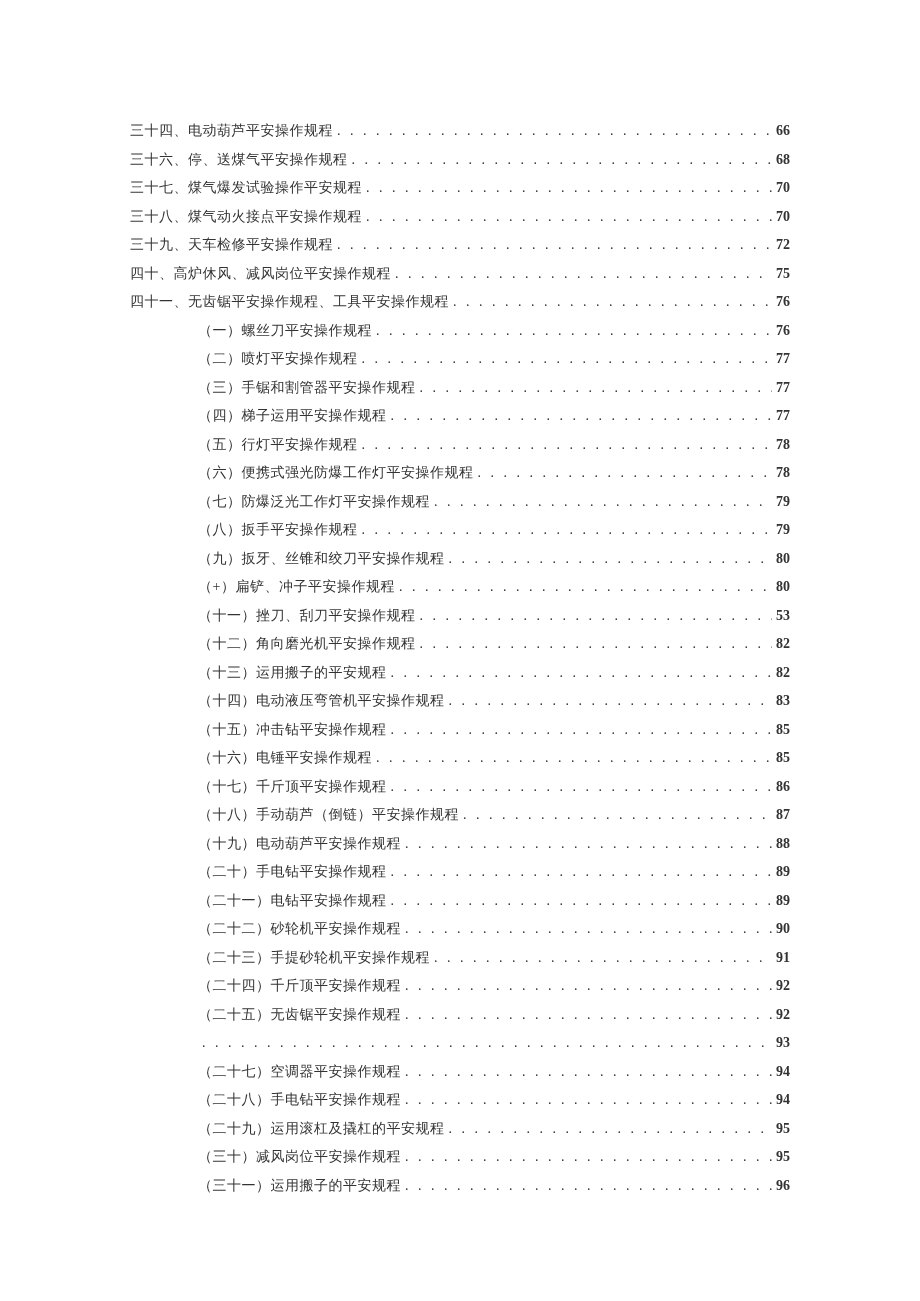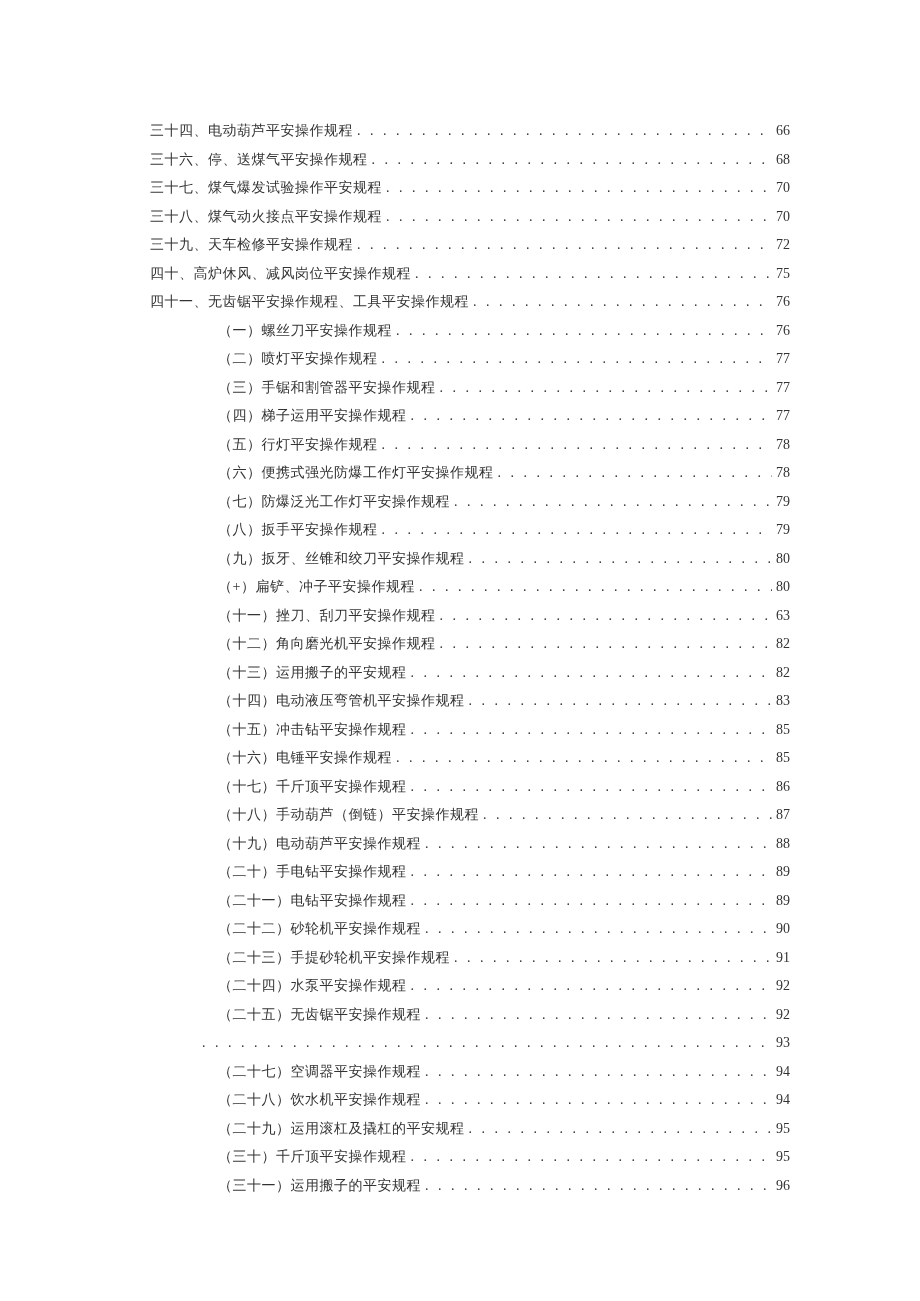--- a/index.html
+++ b/index.html
@@ -28,35 +28,35 @@
     }
     .toc-entry.level-0 {
       padding-left: 0;
     }
     .toc-entry.level-1 {
       padding-left: 68px;
     }
     .toc-title {
       flex-shrink: 0;
       letter-spacing: 0.5px;
-      margin-left: 20px;
     }
     .toc-dots {
       flex: 1;
       overflow: hidden;
       letter-spacing: 3px;
       color: #333333;
       padding: 0 4px;
     }
     .toc-dots::before {
       content: ". . . . . . . . . . . . . . . . . . . . . . . . . . . . . . . . . . . . . . . . . . . . . . . . . . . . . . . . . . . . . . . . . . . . . . . . . . . . . . . . . . . . . . . . . . . . . . . . . . . . . . . . . . . . . . . . . . .";
     }
     .toc-page {
       flex-shrink: 0;
       padding-left: 4px;
+      font-weight: bold;
     }
   </style>
 </head>
 <body>
 
 <div class="toc-container" id="toc-root">
     <div class="toc-entry level-0">
       <span class="toc-title">三十四、电动葫芦平安操作规程</span>
       <span class="toc-dots"></span>
       <span class="toc-page">66</span>
@@ -137,21 +137,21 @@
       <span class="toc-page">80</span>
     </div>
     <div class="toc-entry level-1">
       <span class="toc-title">（+）扁铲、冲子平安操作规程</span>
       <span class="toc-dots"></span>
       <span class="toc-page">80</span>
     </div>
     <div class="toc-entry level-1">
       <span class="toc-title">（十一）挫刀、刮刀平安操作规程</span>
       <span class="toc-dots"></span>
-      <span class="toc-page">63</span>
+      <span class="toc-page">53</span>
     </div>
     <div class="toc-entry level-1">
       <span class="toc-title">（十二）角向磨光机平安操作规程</span>
       <span class="toc-dots"></span>
       <span class="toc-page">82</span>
     </div>
     <div class="toc-entry level-1">
       <span class="toc-title">（十三）运用搬子的平安规程</span>
       <span class="toc-dots"></span>
       <span class="toc-page">82</span>
@@ -200,50 +200,50 @@
       <span class="toc-title">（二十二）砂轮机平安操作规程</span>
       <span class="toc-dots"></span>
       <span class="toc-page">90</span>
     </div>
     <div class="toc-entry level-1">
       <span class="toc-title">（二十三）手提砂轮机平安操作规程</span>
       <span class="toc-dots"></span>
       <span class="toc-page">91</span>
     </div>
     <div class="toc-entry level-1">
-      <span class="toc-title">（二十四）水泵平安操作规程</span>
+      <span class="toc-title">（二十四）千斤顶平安操作规程</span>
       <span class="toc-dots"></span>
       <span class="toc-page">92</span>
     </div>
     <div class="toc-entry level-1">
       <span class="toc-title">（二十五）无齿锯平安操作规程</span>
       <span class="toc-dots"></span>
       <span class="toc-page">92</span>
     </div>
     <div class="toc-entry level-1">
       <span class="toc-dots"></span>
       <span class="toc-page">93</span>
     </div>
     <div class="toc-entry level-1">
       <span class="toc-title">（二十七）空调器平安操作规程</span>
       <span class="toc-dots"></span>
       <span class="toc-page">94</span>
     </div>
     <div class="toc-entry level-1">
-      <span class="toc-title">（二十八）饮水机平安操作规程</span>
+      <span class="toc-title">（二十八）手电钻平安操作规程</span>
       <span class="toc-dots"></span>
       <span class="toc-page">94</span>
     </div>
     <div class="toc-entry level-1">
       <span class="toc-title">（二十九）运用滚杠及撬杠的平安规程</span>
       <span class="toc-dots"></span>
       <span class="toc-page">95</span>
     </div>
     <div class="toc-entry level-1">
-      <span class="toc-title">（三十）千斤顶平安操作规程</span>
+      <span class="toc-title">（三十）减风岗位平安操作规程</span>
       <span class="toc-dots"></span>
       <span class="toc-page">95</span>
     </div>
     <div class="toc-entry level-1">
       <span class="toc-title">（三十一）运用搬子的平安规程</span>
       <span class="toc-dots"></span>
       <span class="toc-page">96</span>
     </div>
   </div>
 

